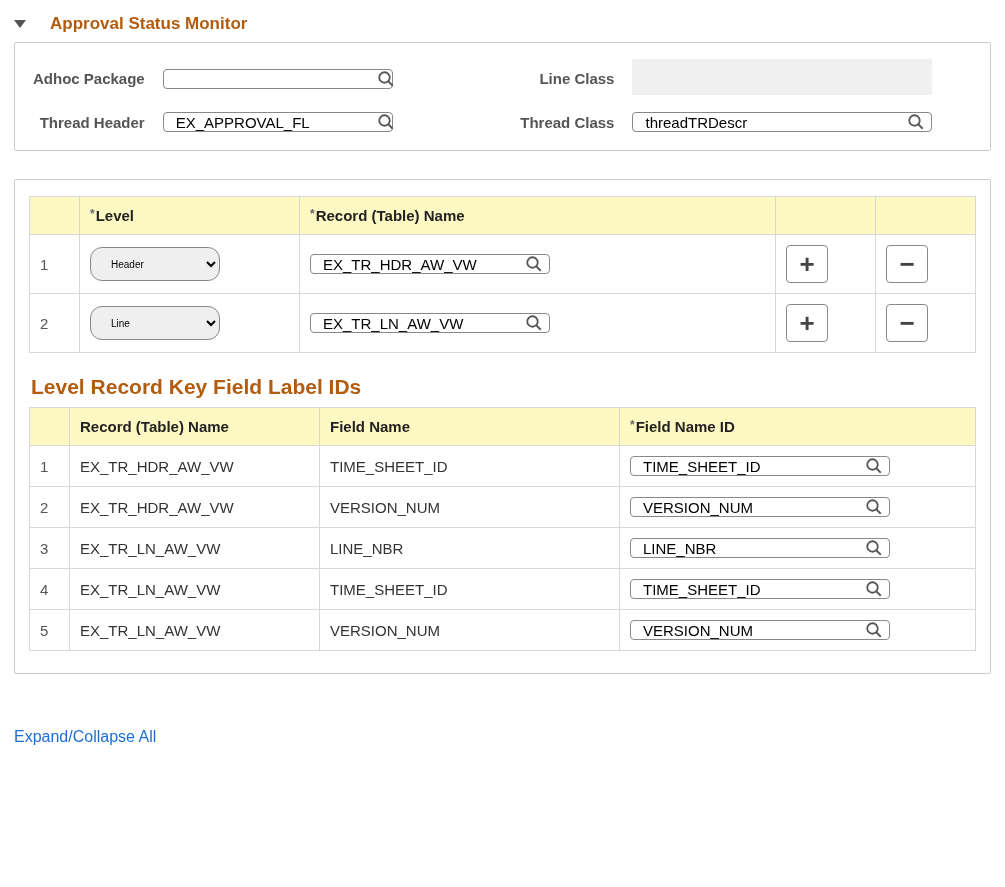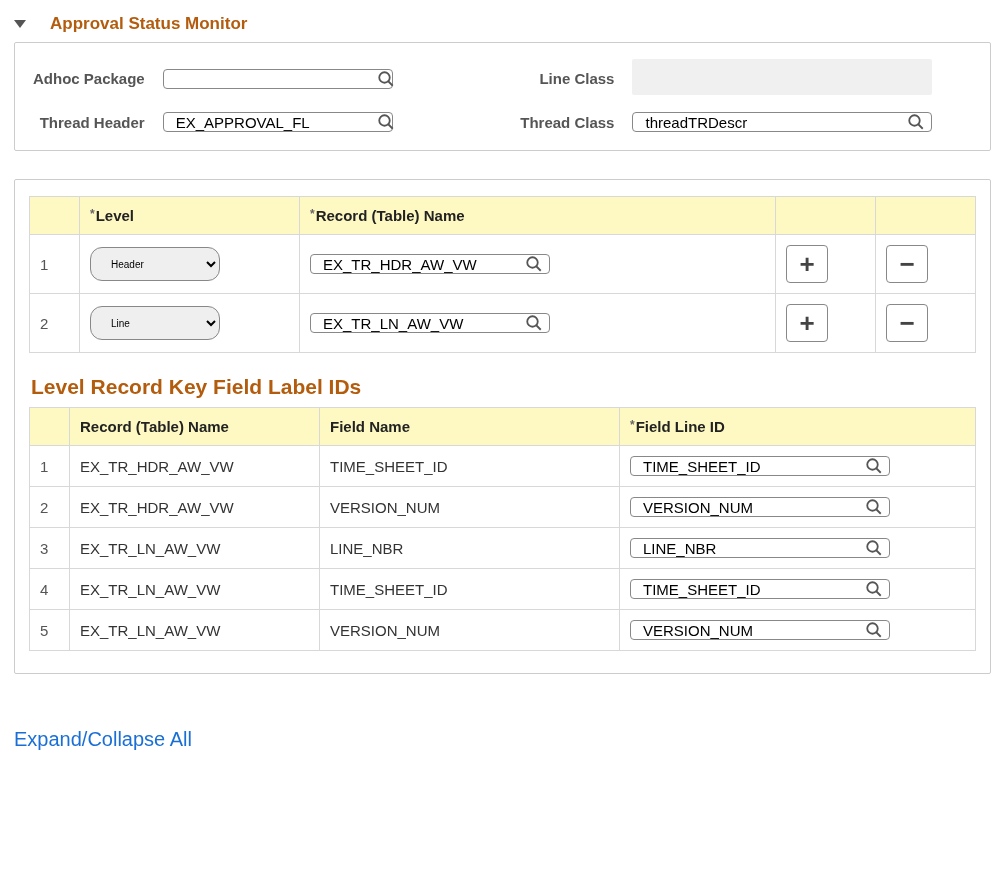--- a/index.html
+++ b/index.html
@@ -85,21 +85,21 @@
     border: 1px solid #888; border-radius: 4px;
     background: #fff;
     display: inline-flex; align-items: center; justify-content: center;
     cursor: pointer;
     margin: 0 auto;
   }
   .icon-btn.plus::before { content: "+"; font-size: 26px; color: #444; font-weight: bold; line-height: 1; }
   .icon-btn.minus::before { content: "−"; font-size: 26px; color: #444; font-weight: bold; line-height: 1; }
   .center { text-align: center; }
   .sub-title { color: #b35c0e; font-weight: bold; font-size: 21px; margin: 22px 2px 8px; }
-  .link { color: #1a6fd6; cursor: pointer; font-size: 20px; margin-top: 26px; display: inline-block; }
+  .link { color: #1a6fd6; cursor: pointer; font-size: 16px; margin-top: 26px; display: inline-block; }
   .lookup.wide { width: 260px; }
 </style>
 </head>
 <body>
 
 
 
 
 <div class="section">
   <div class="section-header">
@@ -219,21 +219,21 @@
         <col style="width:40px">
           <col style="width:250px">
           <col style="width:300px">
           <col>
       </colgroup>
       <thead>
         <tr>
           <th></th>
           <th>Record (Table) Name</th>
           <th>Field Name</th>
-          <th><span class="req">Field Line ID</span></th>
+          <th><span class="req">Field Name ID</span></th>
         </tr>
       </thead>
       <tbody id="labels-body">
           <tr>
             <td class="rownum">1</td>
             <td>EX_TR_HDR_AW_VW</td>
             <td>TIME_SHEET_ID</td>
             <td>
               <div class="lookup wide">
                 <input type="text" value="TIME_SHEET_ID" style="">

